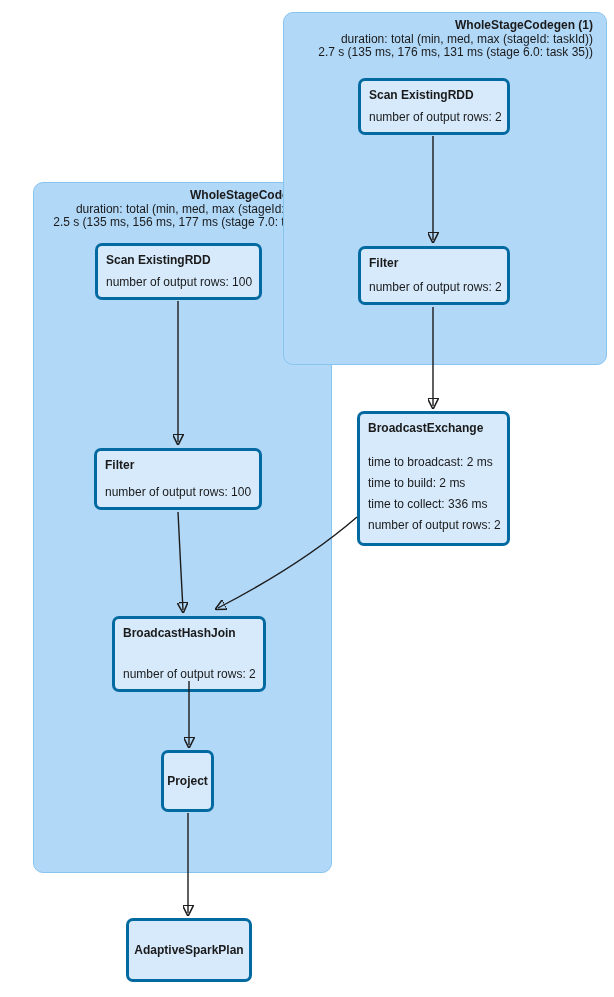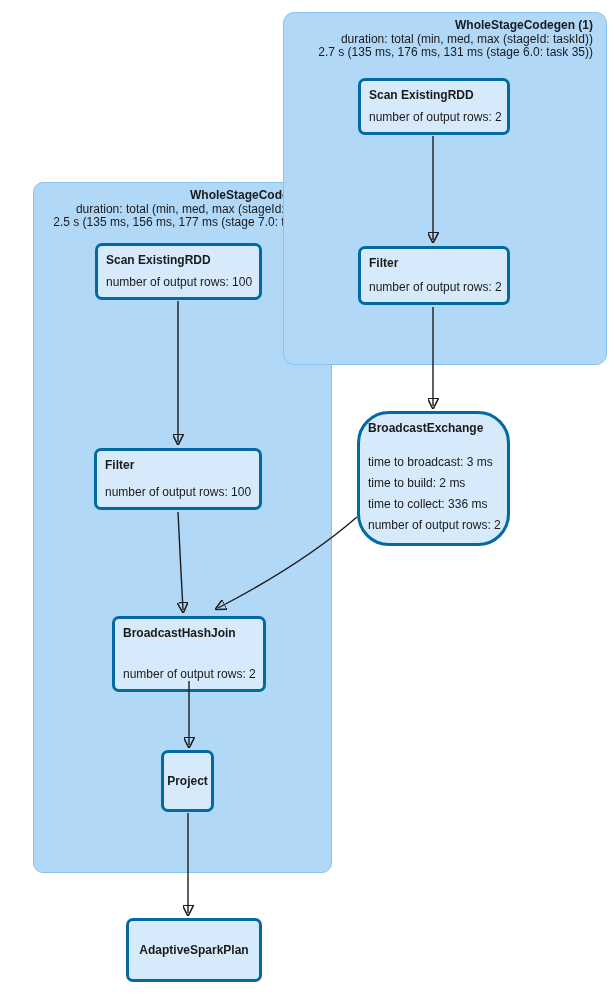--- a/index.html
+++ b/index.html
@@ -88,44 +88,44 @@
   <div class="cluster" style="left:33px; top:182px; width:299px; height:691px;">
     <div class="cluster-label" style="right:3px;">
       <div class="cluster-title">WholeStageCodegen (2)</div>
       <div class="cluster-duration">
         <div>duration: total (min, med, max (stageId: taskId))</div>
         <div>2.5 s (135 ms, 156 ms, 177 ms (stage 7.0: task 36))</div>
       </div>
     </div>
   </div>
 
-  <div class="cluster" style="left:283px; top:12px; width:324px; height:353px;border-radius:11px;">
+  <div class="cluster" style="left:283px; top:12px; width:324px; height:353px;">
     <div class="cluster-label" style="right:13px;">
       <div class="cluster-title">WholeStageCodegen (1)</div>
       <div class="cluster-duration">
         <div>duration: total (min, med, max (stageId: taskId))</div>
         <div>2.7 s (135 ms, 176 ms, 131 ms (stage 6.0: task 35))</div>
       </div>
     </div>
   </div>
 
   <div class="node" style="left:358px; top:78px; width:152px; height:57px;">
     <div class="node-title">Scan ExistingRDD</div>
     <div class="node-metric">number of output rows: 2</div>
   </div>
 
   <div class="node" style="left:358px; top:246px; width:152px; height:59px;">
     <div class="node-title">Filter</div>
     <div class="node-metric">number of output rows: 2</div>
   </div>
 
-  <div class="node" style="left:357px; top:411px; width:153px; height:135px;border-radius:32px;">
+  <div class="node" style="left:357px; top:411px; width:153px; height:135px;">
     <div class="node-title">BroadcastExchange</div>
     <div class="node-metrics">
-      <div>time to broadcast: 3 ms</div>
+      <div>time to broadcast: 2 ms</div>
       <div>time to build: 2 ms</div>
       <div>time to collect: 336 ms</div>
       <div>number of output rows: 2</div>
     </div>
   </div>
 
   <div class="node" style="left:95px; top:243px; width:167px; height:57px;">
     <div class="node-title">Scan ExistingRDD</div>
     <div class="node-metric">number of output rows: 100</div>
   </div>
@@ -137,21 +137,21 @@
 
   <div class="node" style="left:112px; top:616px; width:154px; height:76px;">
     <div class="node-title">BroadcastHashJoin</div>
     <div class="node-metric">number of output rows: 2</div>
   </div>
 
   <div class="node single" style="left:161px; top:750px; width:53px; height:62px;">
     <div class="node-title">Project</div>
   </div>
 
-  <div class="node single" style="left:126px; top:918px; width:136px; height:64px;">
+  <div class="node single" style="left:126px; top:918px; width:126px; height:64px;">
     <div class="node-title">AdaptiveSparkPlan</div>
   </div>
 
   <svg id="edges" width="614" height="997" viewBox="0 0 614 997">
     <defs>
       <marker id="arrow" markerUnits="userSpaceOnUse" markerWidth="11" markerHeight="11" viewBox="0 0 10 10" refX="7" refY="5" orient="auto">
         <path d="M0,0 L10,5 L0,10 Z" fill="#1c1c1c" stroke="none"></path>
       </marker>
     </defs>
     <path d="M433,136 L433,240" marker-end="url(#arrow)"></path>

